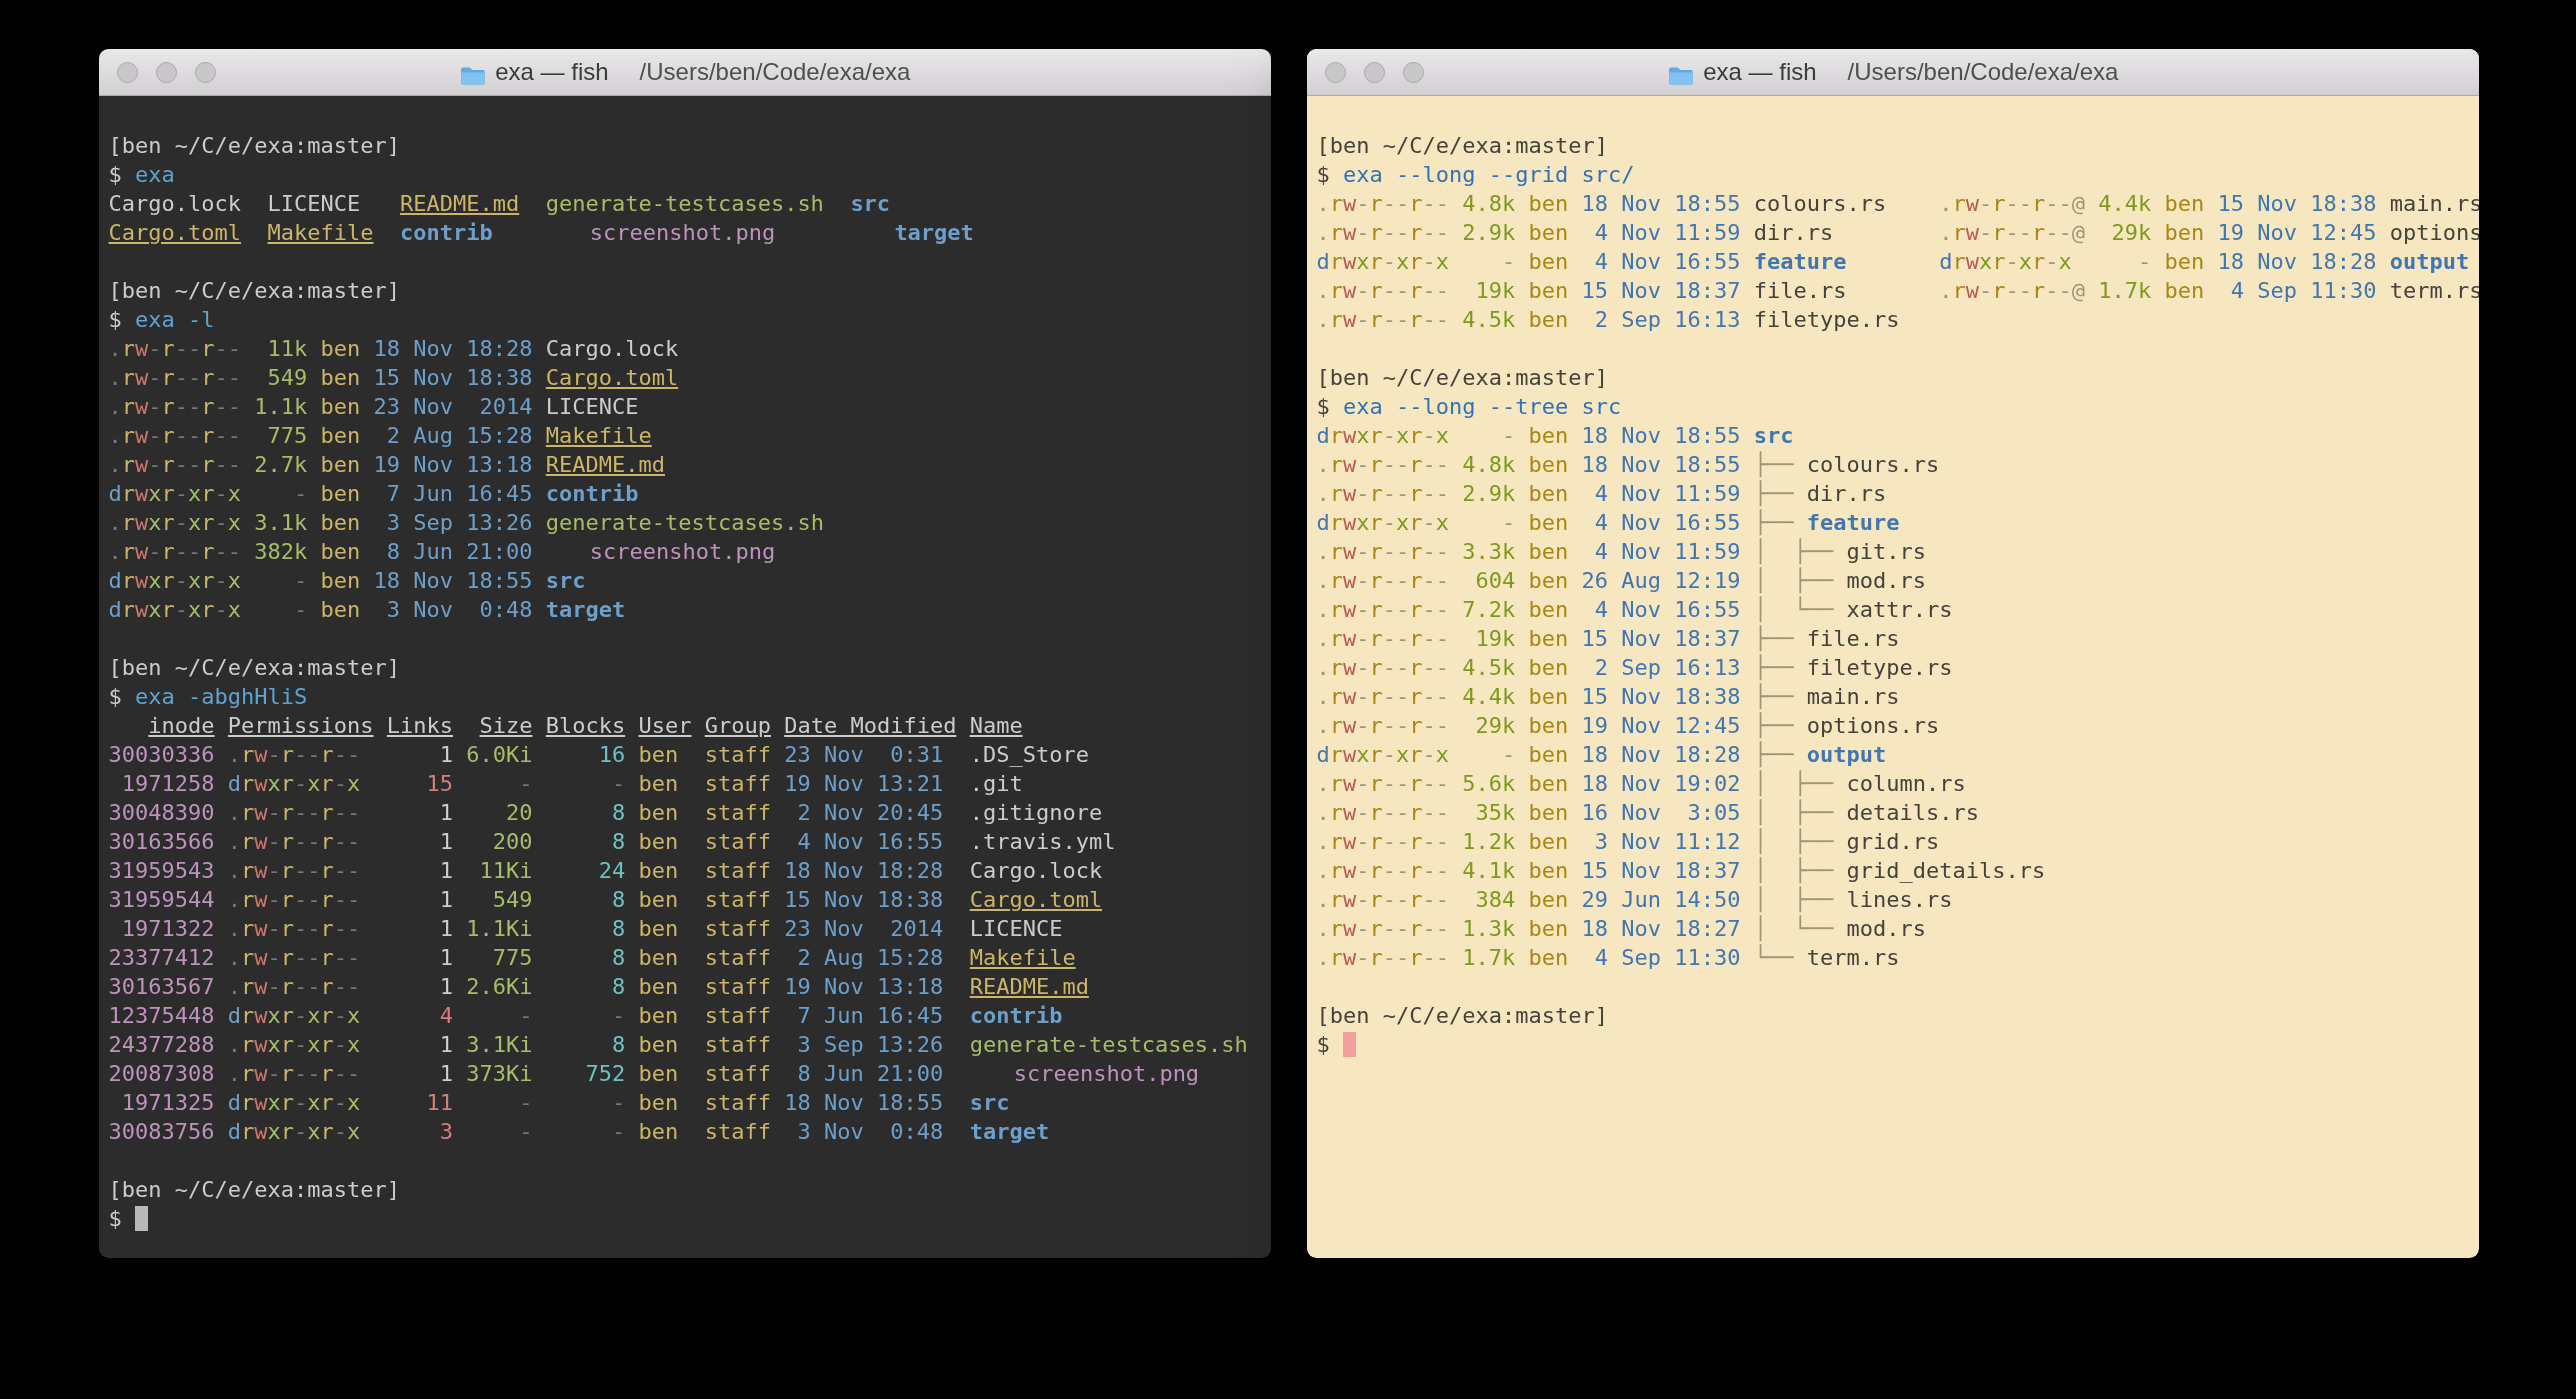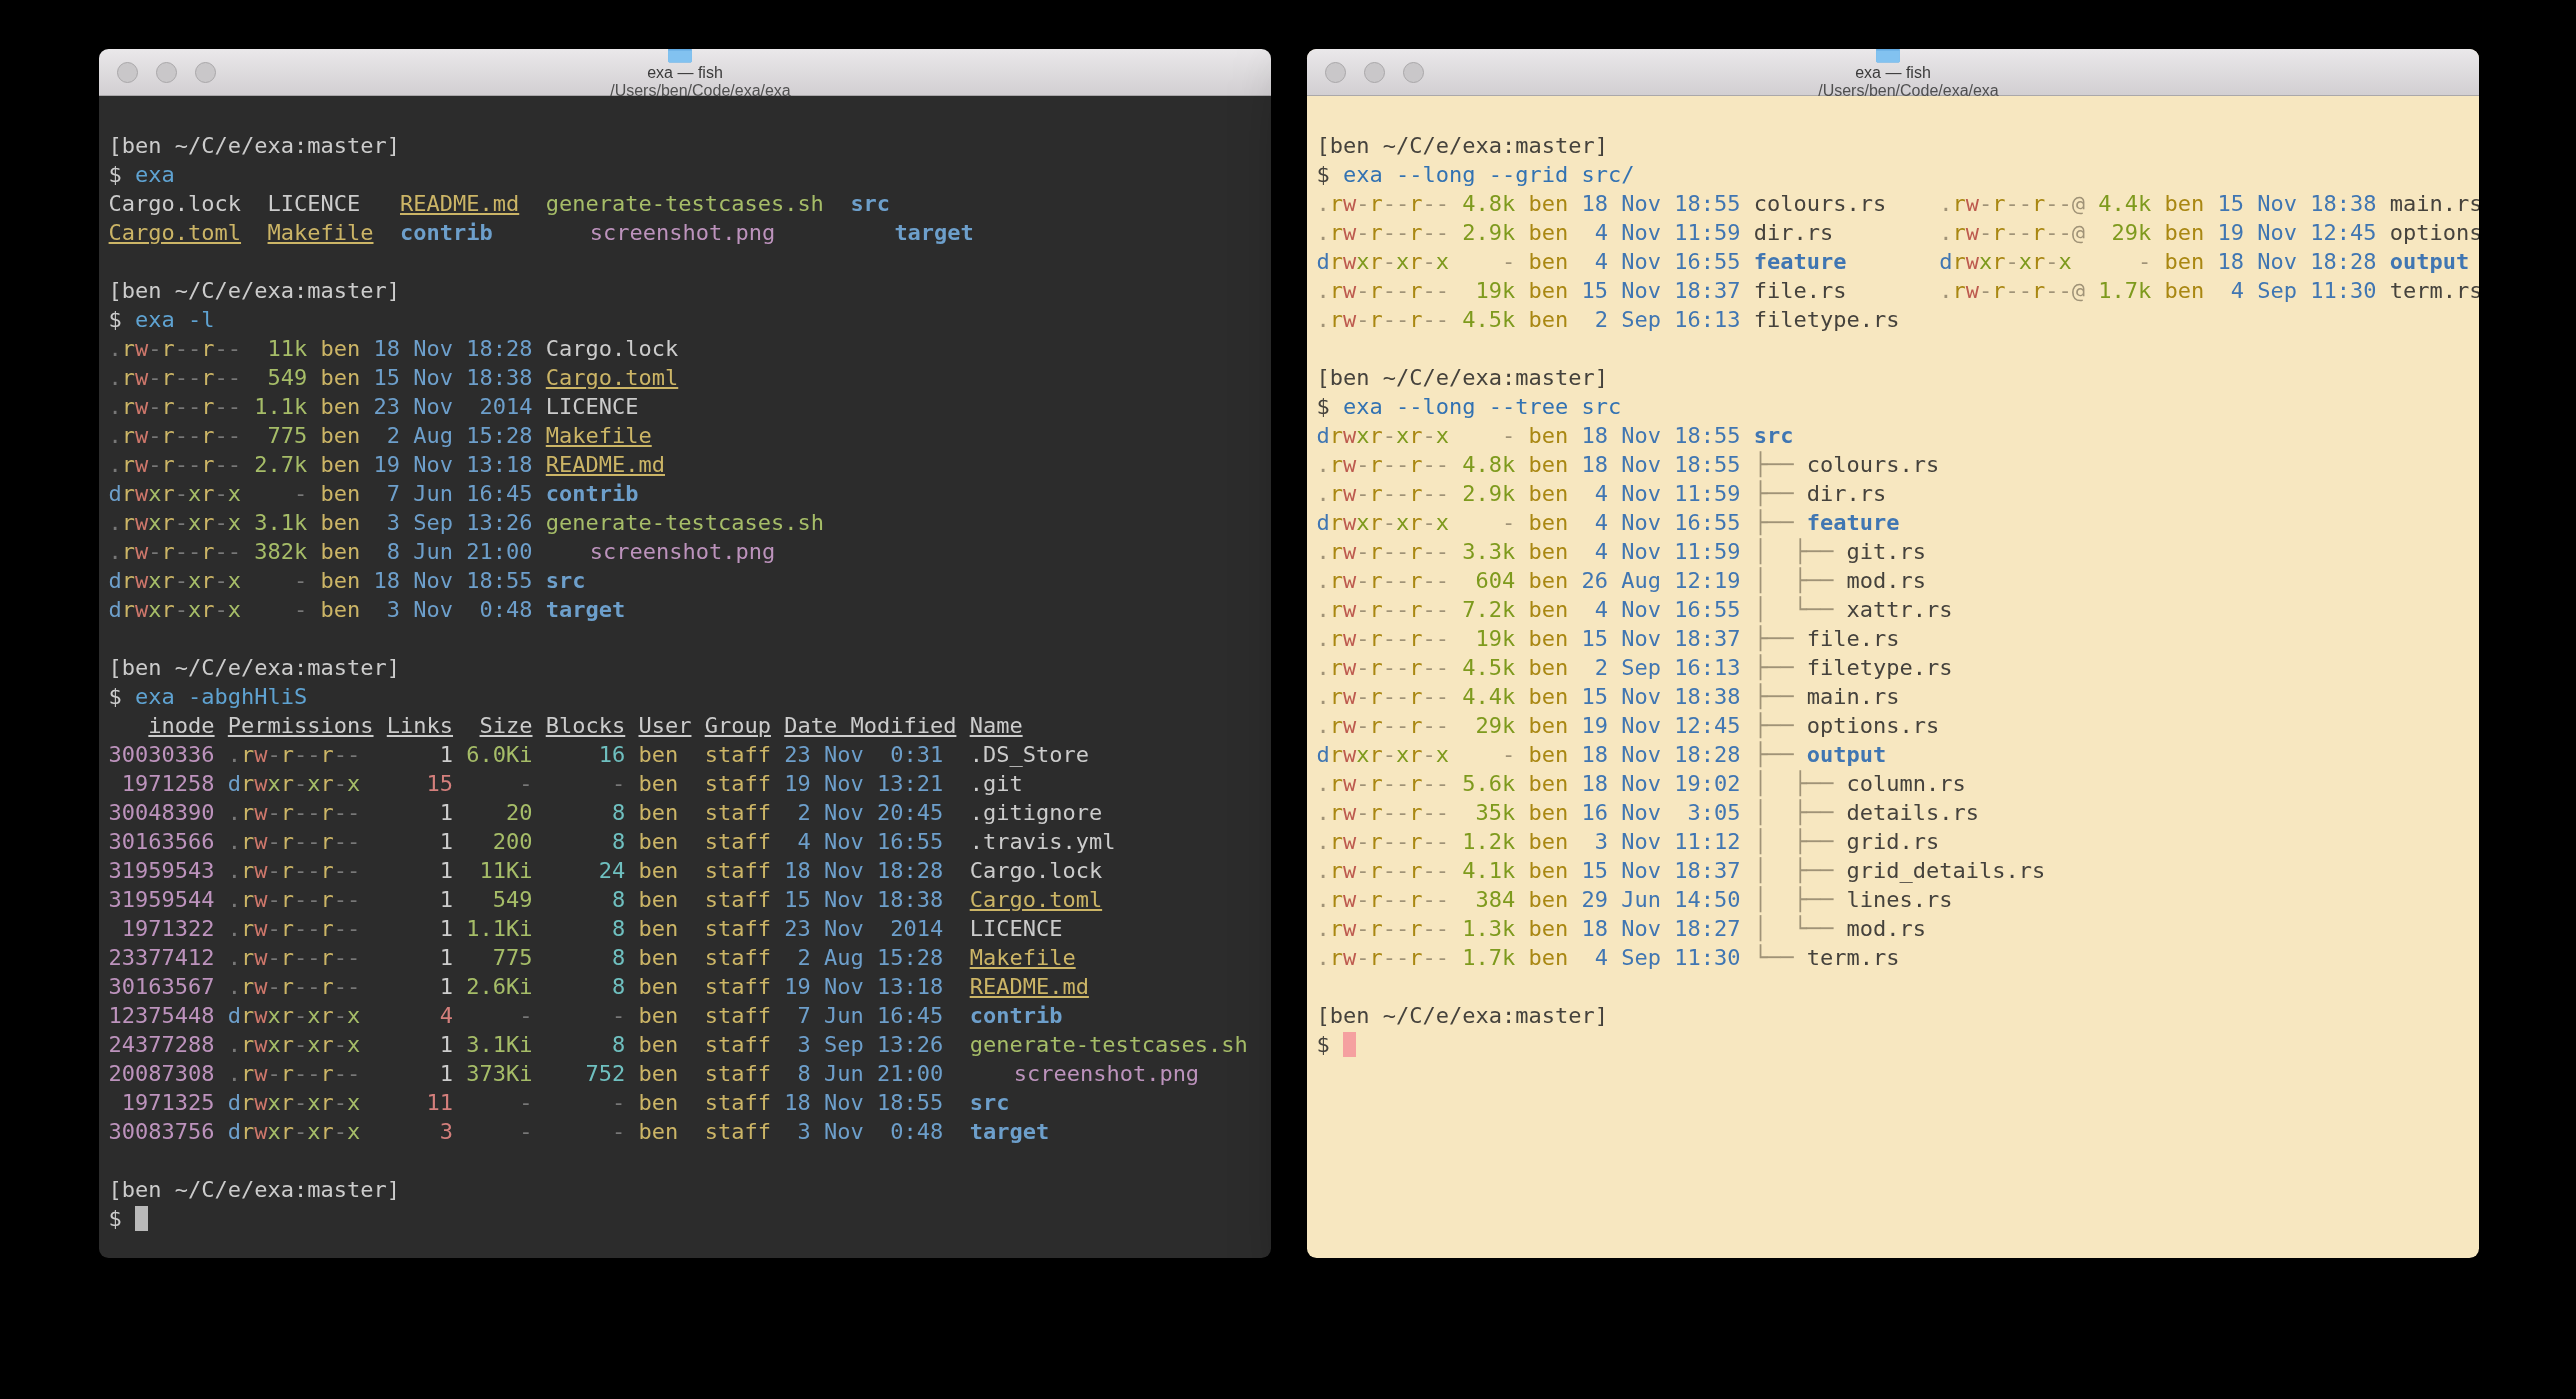--- a/index.html
+++ b/index.html
@@ -24,21 +24,21 @@
 
   .titlebar {
     height:47px; flex:0 0 47px;
     background:linear-gradient(#eae8ea,#d2cfd2);
     border-bottom:1px solid #aaa8aa;
     position:relative;
     display:flex; align-items:center; justify-content:center;
   }
   .traffic { position:absolute; left:18px; top:0; height:100%; display:flex; align-items:center; gap:18px; }
   .tl { width:21px; height:21px; border-radius:50%; background:#c9c7c9; border:1px solid #a9a7a9; cursor:default; }
-  .title { display:flex; align-items:center; font-size:16px; color:#3d3d3d; white-space:nowrap;flex-direction:column; }
+  .title { display:flex; align-items:flex-end; font-size:24px; color:#3d3d3d; white-space:nowrap; }
   .folder-ic { margin-right:9.6px; flex:0 0 auto; }
   .t-app  { color:#3b3b3b; }
   .t-path { color:#4f4f4f; margin-left:31px; }
 
   .term {
     flex:1;
     padding:35px 7.7px 0 9.6px;
     font-family:"DejaVu Sans Mono", monospace;
     font-size:22px;
     line-height:29px;

